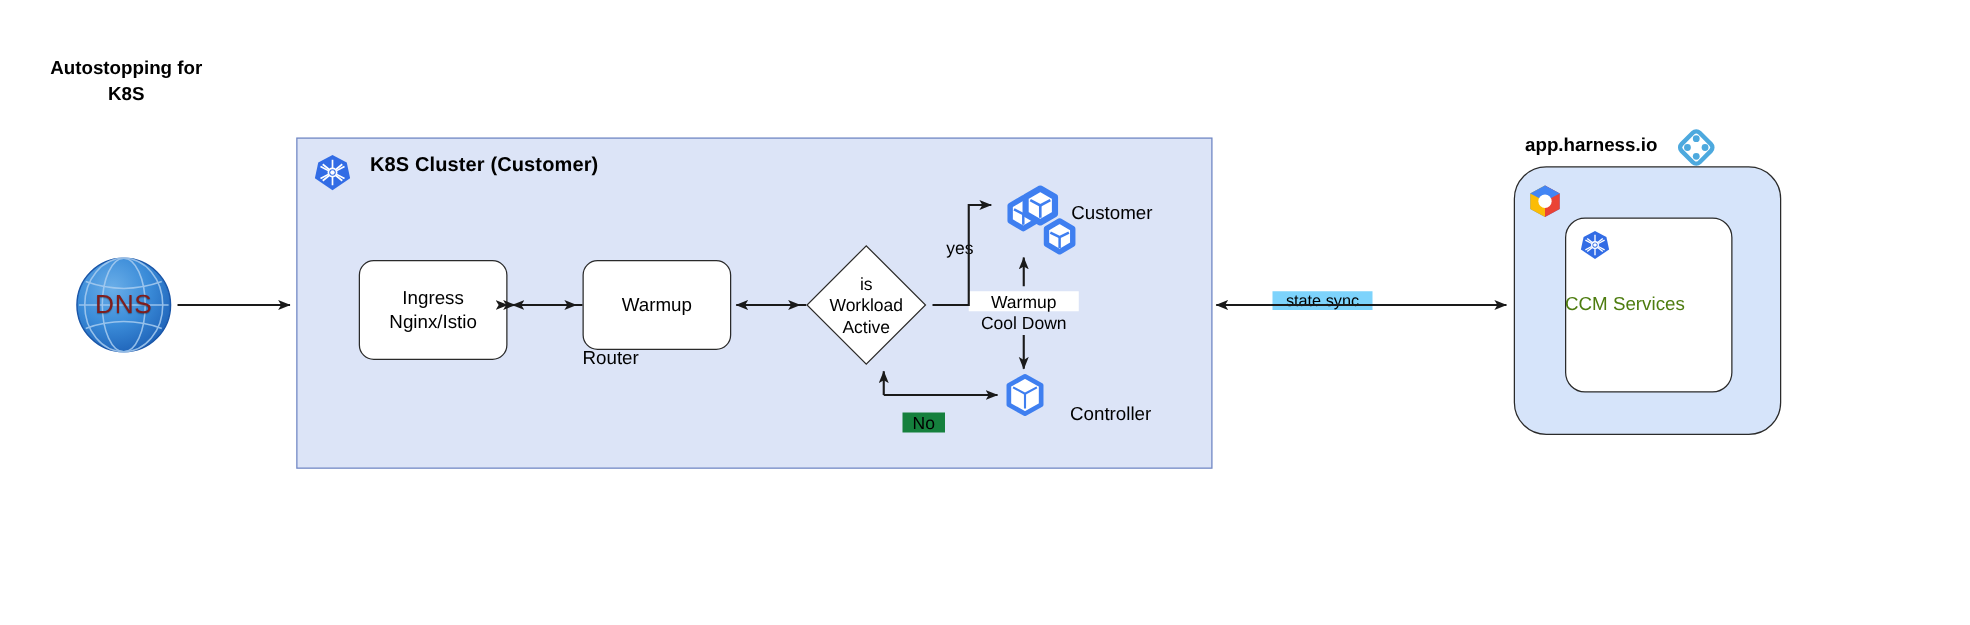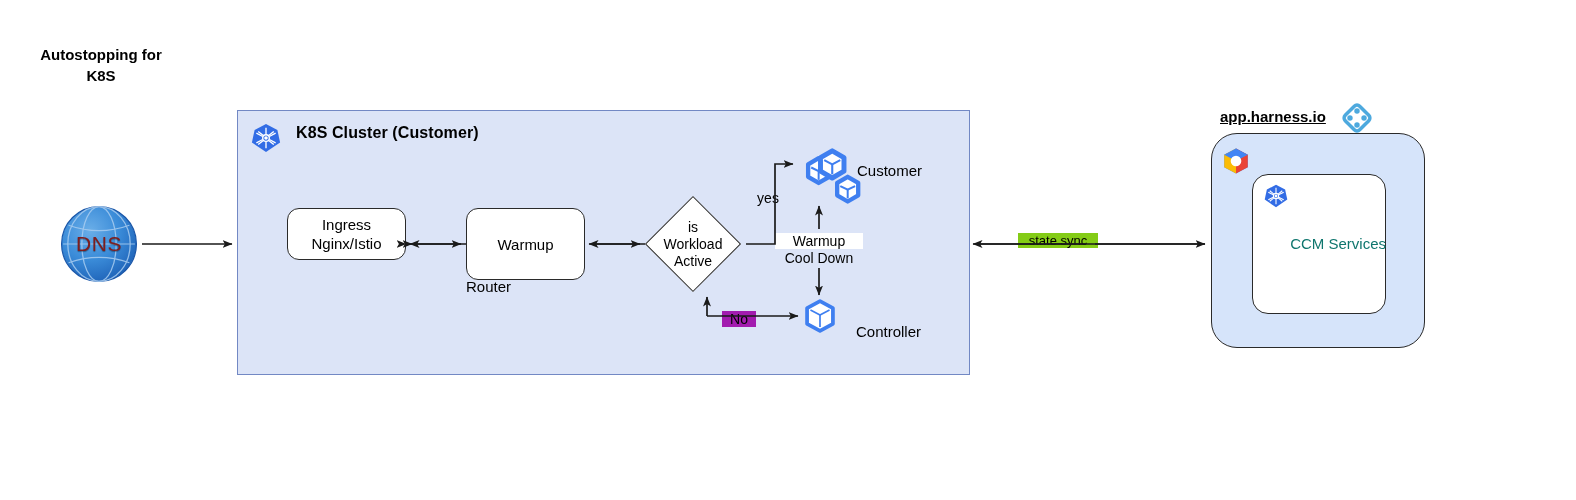--- a/index.html
+++ b/index.html
@@ -63,21 +63,21 @@
     box-sizing: border-box;
     display: flex;
     align-items: center;
     justify-content: center;
     text-align: center;
     font-size: 15px;
     color: #000;
     line-height: 19px;
     white-space: pre-line;
   }
-  #ingress-box { left: 287px; top: 194px; width: 119px; height: 52px; }
+  #ingress-box { left: 287px; top: 194px; width: 119px; height: 80px; }
   #envoy-box   { left: 466px; top: 194px; width: 119px; height: 72px; }
   #router-label {
     position: absolute;
     left: 466px; top: 264px; width: 119px;
     text-align: left;
     font-size: 15px;
     color: #000;
   }
   
   #decision-diamond {
@@ -110,52 +110,52 @@
     white-space: pre-line;
   }
   
   .edge-label {
     position: absolute;
     font-size: 14px;
     color: #000;
     text-align: center;
   }
   #yes-label   { left: 748px; top: 176px; width: 40px; }
-  #no-label    { left: 722px; top: 297px; width: 34px; background:#a21caf; }
+  #no-label    { left: 722px; top: 316px; width: 34px; background:#15803d; }
   #warmup-label {
     position: absolute;
     left: 771px; top: 219px; width: 96px;
     font-size: 14px; line-height: 17px; text-align: center; color:#000;
   }
   #warmup-label .w1 { background:#ffffff; padding:0 18px; }
   #services-label   { position:absolute; left:857px; top:148px; font-size:15px; color:#000; }
   #controller-label { position:absolute; left:856px; top:309px; font-size:15px; color:#000; }
   #state-sync-label {
     position: absolute;
     left: 1018px; top: 219px; width: 80px;
     text-align: center; font-size: 13px; color: #000;
-    background: #84cc16;
+    background: #7dd3fc;
   }
   
   #dns-node {
     position: absolute;
     left: 60px; top: 191px;
     width: 78px; height: 78px;
   }
   #dns-node .dns-text {
     position: absolute; left: 0; top: 0; width: 78px; height: 78px;
     display: flex; align-items: center; justify-content: center;
     color: #7f1d1d; font-size: 21px; letter-spacing: .5px;
     text-shadow: 0 1px 1px rgba(0,0,0,.35);
   }
   
   #harness-title {
     position: absolute;
     left: 1220px; top: 94px;
-    font-size: 15px; font-weight: bold; color: #000; text-decoration: underline;
+    font-size: 15px; font-weight: bold; color: #000;
   }
   #harness-logo { position: absolute; left: 1341px; top: 88px; width: 32px; height: 32px; }
   #harness-outer {
     position: absolute;
     left: 1211px; top: 119px;
     width: 214px; height: 215px;
     background: #d6e4fa;
     border: 1.4px solid #2a2a2a;
     border-radius: 26px;
     box-sizing: border-box;
@@ -167,21 +167,21 @@
     width: 134px; height: 140px;
     background: #ffffff;
     border: 1.4px solid #2a2a2a;
     border-radius: 16px;
     box-sizing: border-box;
   }
   #ccm-k8s-icon { position: absolute; left: 1264px; top: 170px; width: 24px; height: 24px; }
   #ccm-label {
     position: absolute;
     left: 1252px; top: 221px; width: 134px;
-    text-align: right; font-size: 15px; color: #0f766e;
+    text-align: left; font-size: 15px; color: #4d7c0f;
   }
   #cluster-k8s-icon { position: absolute; left: 251px; top: 109px; width: 30px; height: 30px; }
   #services-icon   { position: absolute; left: 797px; top: 133px; width: 68px; height: 62px; }
   #controller-icon { position: absolute; left: 802px; top: 285px; width: 36px; height: 34px; }
   svg.lines { position:absolute; left:0; top:0; width:1576px; height:500px; pointer-events:none; }
 </style>
 </head>
 <body>
 
 <div class="canvas">

